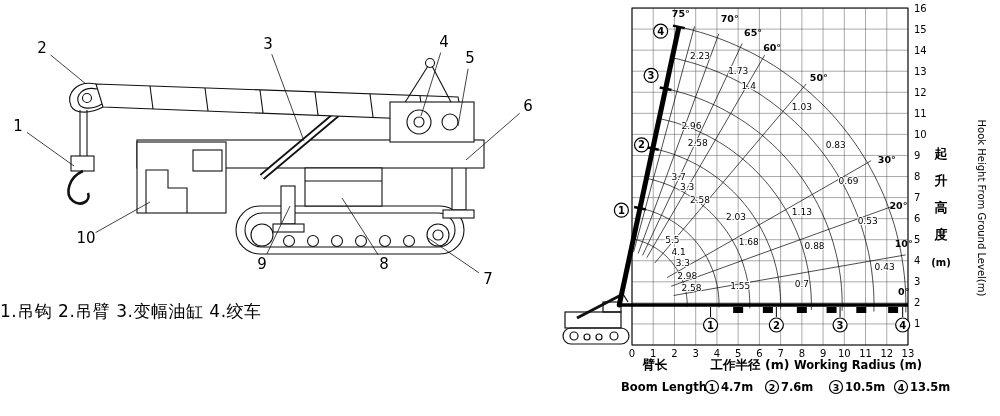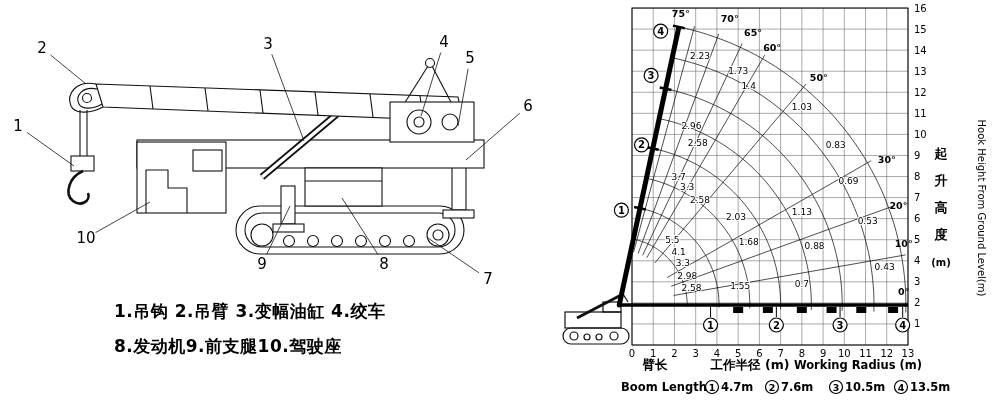--- a/index.html
+++ b/index.html
@@ -1,21 +1,21 @@
 <!DOCTYPE html>
 <html><head>
 <meta charset="utf-8">
 <style>
   html,body{margin:0;padding:0;background:#fff;}
   body{width:1000px;height:416px;overflow:hidden;color:#000;
        font-family:"DejaVu Sans","Liberation Sans",sans-serif;}
   .page{display:flex;width:1000px;height:416px;background:#fff;}
   .left-panel{width:545px;height:416px;position:relative;}
   .right-panel{width:455px;height:352px;position:relative;}
-  .legend{padding-left:114px;font-size:17px;font-weight:700;line-height:35px;letter-spacing:.5px;}
+  .legend{font-size:17px;font-weight:400;line-height:35px;letter-spacing:.5px;}
   svg text{font-family:"DejaVu Sans","Liberation Sans",sans-serif;}
 </style>
 </head>
 <body>
 
 <div class="page">
 
   <div class="left-panel">
     <svg id="crane-svg" width="545" height="290" viewBox="0 0 545 290">
       <g stroke="#111" fill="#fff" stroke-width="1.1">
@@ -109,21 +109,20 @@
           <line x1="378.09436958587526" y1="254.71972363494683" x2="342" y2="198" stroke="#111" stroke-width="0.8"></line>
           <text x="384" y="269" text-anchor="middle" font-size="15" fill="#000">8</text>
           <line x1="266.7822397241429" y1="254.09393199998965" x2="290" y2="206" stroke="#111" stroke-width="0.8"></line>
           <text x="262" y="269" text-anchor="middle" font-size="15" fill="#000">9</text>
           <line x1="95.58733090837003" y1="232.60712636404185" x2="150" y2="202" stroke="#111" stroke-width="0.8"></line>
           <text x="86" y="243" text-anchor="middle" font-size="15" fill="#000">10</text>
         </g>
     </svg>
     <div class="legend">
       <div>1.吊钩 2.吊臂 3.变幅油缸 4.绞车</div>
-      <div>8.发动机9.前支腿10.驾驶座</div>
     </div>
   </div>
 
   <div class="right-panel">
     <svg id="range-svg" width="455" height="416" viewBox="0 0 455 416">
       <g transform="translate(12,288)" stroke="#111" fill="none" stroke-width="1.2">
         <line x1="20" y1="30" x2="66" y2="6" stroke-width="3"></line>
         <line x1="66" y1="6" x2="71" y2="14"></line>
         <rect x="8" y="24" width="56" height="16"></rect>
         <rect x="46" y="14" width="18" height="10"></rect>

